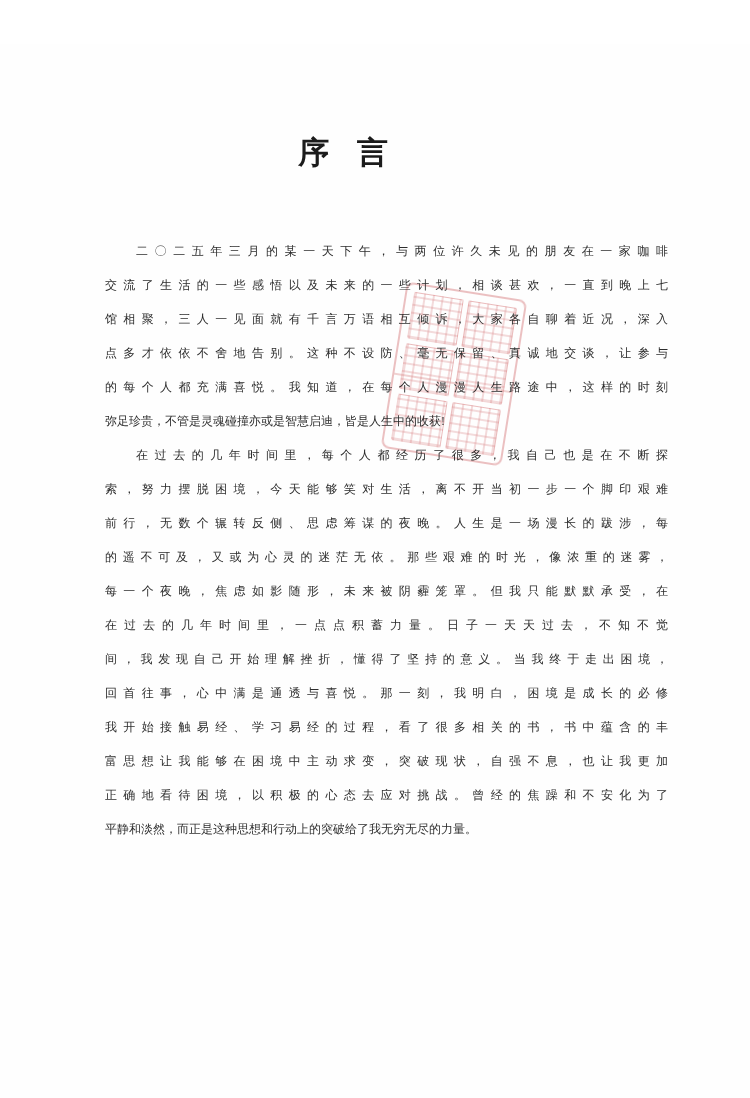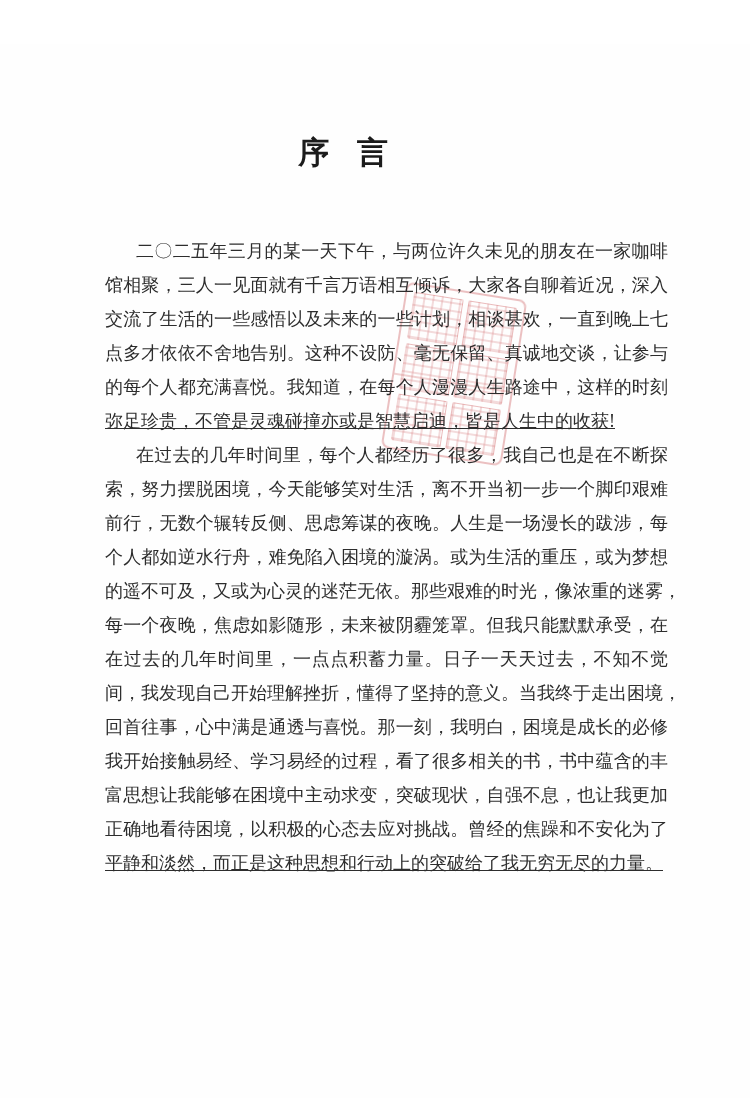--- a/index.html
+++ b/index.html
@@ -29,33 +29,33 @@
     color: #1b1b1b;
     z-index: 2;
   }
   .doc-body {
     position: absolute;
     top: 190px;
     left: 105px;
     width: 563px;
     z-index: 1;
     color: #2d2d2d;
-    font-size: 18px;
+    font-size: 12px;
     line-height: 34px;
   }
   .para { margin: 0; }
   .line {
     height: 34px;
     text-align: justify;
     text-align-last: justify;
     white-space: nowrap;
     overflow: visible;
   }
   .line.first { text-indent: 31px; }
-  .line.pend { text-align-last: left; text-decoration: underline; }
+  .line.pend { text-align-last: left; }
 
   
   .stamp {
     position: absolute;
     left: 393px;
     top: 246px;
     width: 122px;
     height: 168px;
     border: 2px solid rgba(215, 125, 127, 0.48);
     border-radius: 8px;
@@ -97,31 +97,30 @@
     <div class="stamp-glyph"></div>
     <div class="stamp-glyph"></div>
     <div class="stamp-glyph"></div>
   </div>
 
   <div class="page-title">序 言</div>
 
   <div class="doc-body">
       <div class="para">
         <div class="line first">二〇二五年三月的某一天下午，与两位许久未见的朋友在一家咖啡</div>
+        <div class="line">交流了生活的一些感悟以及未来的一些计划，相谈甚欢，一直到晚上七</div>
         <div class="line">馆相聚，三人一见面就有千言万语相互倾诉，大家各自聊着近况，深入</div>
-        <div class="line">交流了生活的一些感悟以及未来的一些计划，相谈甚欢，一直到晚上七</div>
         <div class="line">点多才依依不舍地告别。这种不设防、毫无保留、真诚地交谈，让参与</div>
         <div class="line">的每个人都充满喜悦。我知道，在每个人漫漫人生路途中，这样的时刻</div>
         <div class="line pend">弥足珍贵，不管是灵魂碰撞亦或是智慧启迪，皆是人生中的收获!</div>
       </div>
       <div class="para">
         <div class="line first">在过去的几年时间里，每个人都经历了很多，我自己也是在不断探</div>
         <div class="line">索，努力摆脱困境，今天能够笑对生活，离不开当初一步一个脚印艰难</div>
         <div class="line">前行，无数个辗转反侧、思虑筹谋的夜晚。人生是一场漫长的跋涉，每</div>
-        <div class="line">个人都如逆水行舟，难免陷入困境的漩涡。或为生活的重压，或为梦想</div>
         <div class="line">的遥不可及，又或为心灵的迷茫无依。那些艰难的时光，像浓重的迷雾，</div>
       </div>
       <div class="para">
         <div class="line">每一个夜晚，焦虑如影随形，未来被阴霾笼罩。但我只能默默承受，在</div>
         <div class="line">在过去的几年时间里，一点点积蓄力量。日子一天天过去，不知不觉</div>
         <div class="line">间，我发现自己开始理解挫折，懂得了坚持的意义。当我终于走出困境，</div>
         <div class="line">回首往事，心中满是通透与喜悦。那一刻，我明白，困境是成长的必修</div>
         <div class="line">我开始接触易经、学习易经的过程，看了很多相关的书，书中蕴含的丰</div>
         <div class="line">富思想让我能够在困境中主动求变，突破现状，自强不息，也让我更加</div>
         <div class="line">正确地看待困境，以积极的心态去应对挑战。曾经的焦躁和不安化为了</div>

